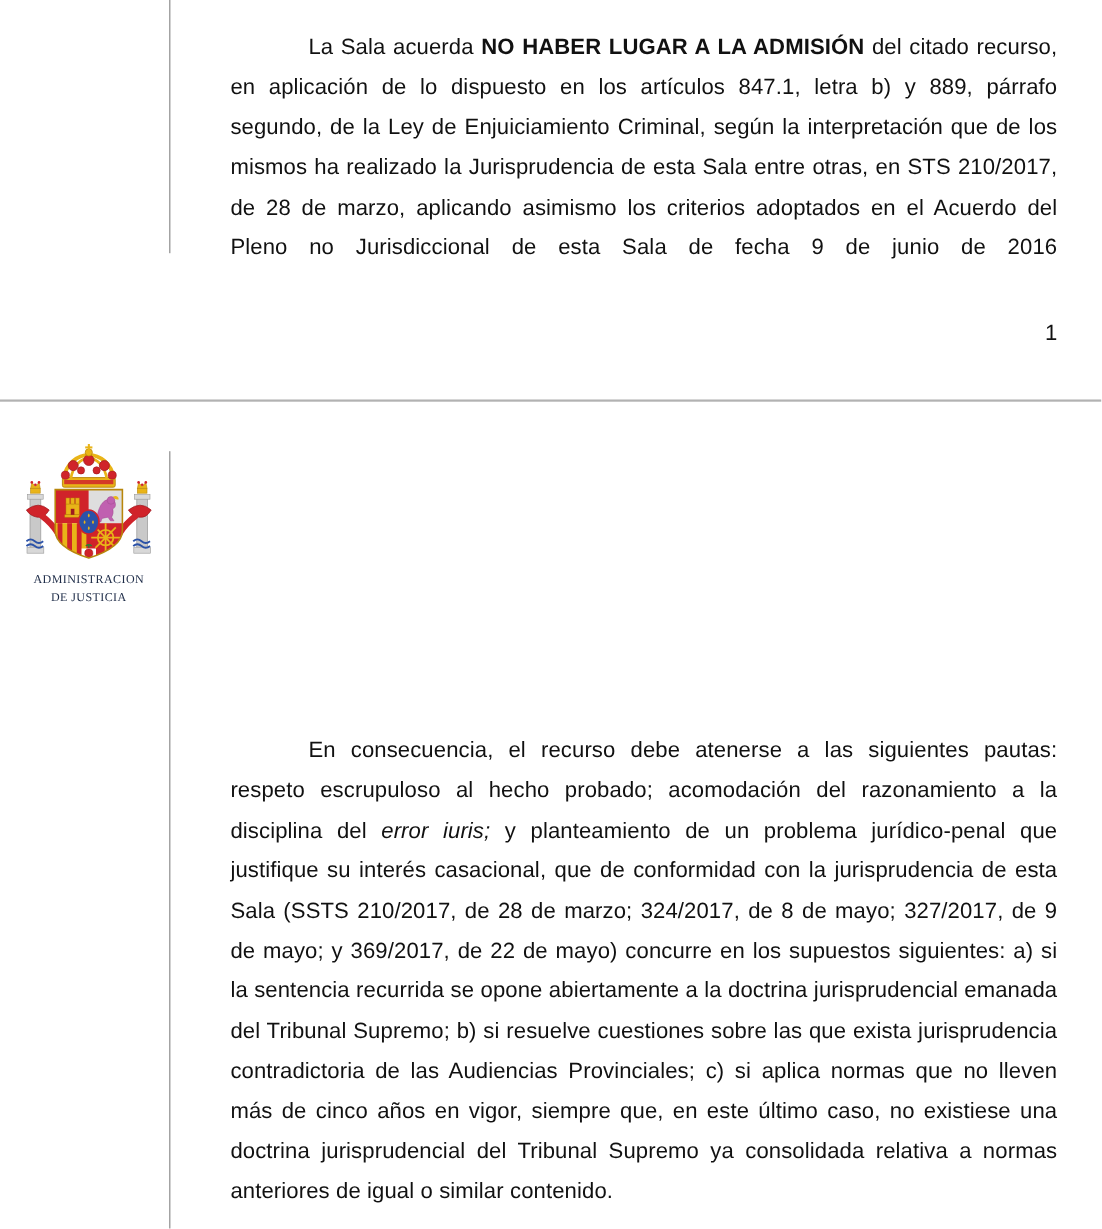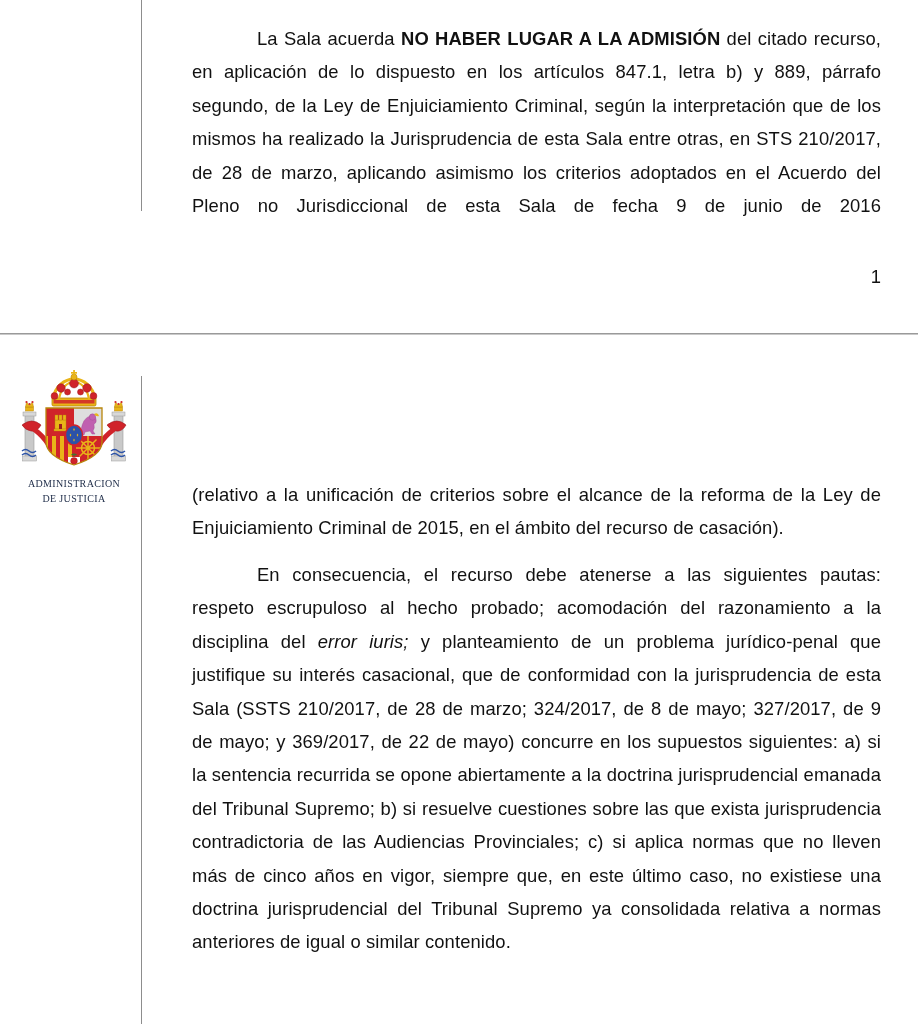--- a/index.html
+++ b/index.html
@@ -63,21 +63,21 @@
 
   
   .para.full-justify::after {
     content: "";
     display: inline-block;
     width: 100%;
   }
 
   .block-1 { top: 22px; }
   .block-2 { top: 478px; }
-  .block-3 { top: 558px; }
+  .block-3 { top: 608px; }
 
   .page-number {
     position: absolute;
     left: 192px;
     width: 689px;
     top: 260px;
     text-align: right;
     font-size: 18.4px;
     line-height: 33.4px;
     color: #111111;
@@ -233,21 +233,18 @@
           <path d="M62.5 65.5 q1.6 1.6 0 3.2 q-1.6 -1.6 0 -3.2 Z"></path>
           <path d="M59 70.5 q1.6 1.6 0 3.2 q-1.6 -1.6 0 -3.2 Z"></path>
         </g>
         <path d="M31 40 L87 40 L87 74 Q87 88 59 97 Q31 88 31 74 Z" fill="none" stroke="#b8860b" stroke-width="1.3"></path>
       </g>
     </svg>
     <div class="emblem-caption">ADMINISTRACION</div>
     <div class="emblem-caption">DE JUSTICIA</div>
   </div>
 
-  <div class="text-col block-2">
-    <p class="para">(relativo a la unificación de criterios sobre el alcance de la reforma de la Ley de Enjuiciamiento Criminal de 2015, en el ámbito del recurso de casación).</p>
-  </div>
 
   <div class="text-col block-3">
     <p class="para indent"><span>En consecuencia, el recurso debe atenerse a las siguientes pautas: respeto escrupuloso al hecho probado; acomodación del razonamiento a la disciplina del </span><span class="ital">error iuris;</span><span> y planteamiento de un problema jurídico-penal que justifique su interés casacional, que de conformidad con la jurisprudencia de esta Sala (SSTS 210/2017, de 28 de marzo; 324/2017, de 8 de mayo; 327/2017, de 9 de mayo; y 369/2017, de 22 de mayo) concurre en los supuestos siguientes: a) si la sentencia recurrida se opone abiertamente a la doctrina jurisprudencial emanada del Tribunal Supremo; b) si resuelve cuestiones sobre las que exista jurisprudencia contradictoria de las Audiencias Provinciales; c) si aplica normas que no lleven más de cinco años en vigor, siempre que, en este último caso, no existiese una doctrina jurisprudencial del Tribunal Supremo ya consolidada relativa a normas anteriores de igual o similar contenido.</span></p>
   </div>
 
 </div>
 
 </body></html>

